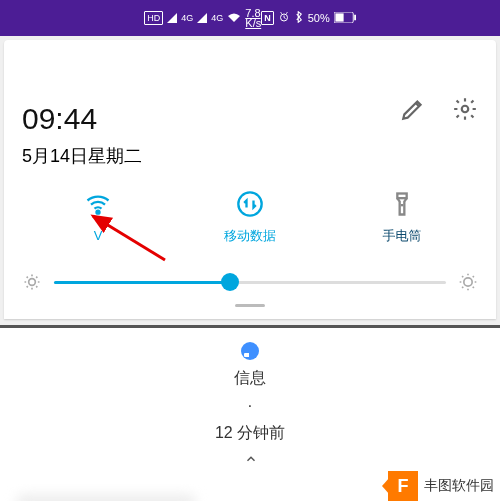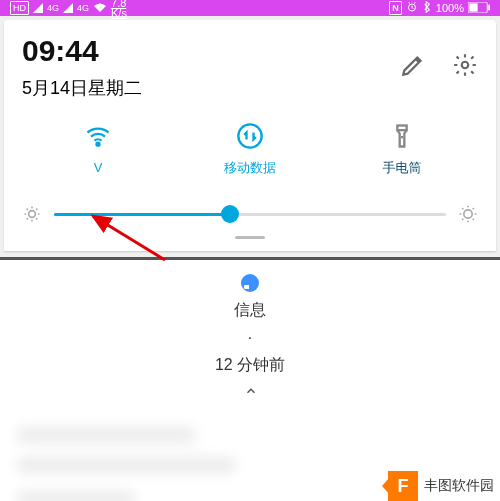--- a/index.html
+++ b/index.html
@@ -1,29 +1,29 @@
 <!DOCTYPE html>
 <html><head>
 <meta charset="utf-8">
 <style>
   * { margin:0; padding:0; box-sizing:border-box; font-family: -apple-system, "Helvetica Neue", Arial, "PingFang SC", "Microsoft YaHei", sans-serif; }
   body { width:500px; height:501px; background:#f0f0f0; position:relative; overflow:hidden; }
 
   
-  .status-bar { height:16px; background:#d946ef; color:#fff; display:flex; align-items:center; justify-content:space-between; padding:0 10px; font-size:11px; }
+  .status-bar { height:36px; background:#4c1d95; color:#fff; display:flex; align-items:center; justify-content:center; padding:0 10px; font-size:11px; }
   .status-left, .status-right { display:flex; align-items:center; gap:4px; }
   .status-box { border:1px solid #fff; padding:0 2px; font-size:9px; line-height:12px; border-radius:1px; }
   .sig svg { display:block; }
   .status-rate { font-size:11px; line-height:10px;text-decoration:underline; }
 
   
   .panel { background:#fff; margin:4px 4px 0 4px; border-radius:4px 4px 0 0; padding:14px 18px 10px 18px; box-shadow:0 1px 2px rgba(0,0,0,0.15); }
   .panel-header { display:flex; align-items:center; }
   .time-block { flex:1; }
-  .time { font-size:30px; font-weight:700; color:#111; }
+  .time { font-size:30px; font-weight:400; color:#111;margin-top:48px; }
   .date { font-size:18px; color:#000000; margin-top:8px; }
   .hdr-icons { display:flex; gap:26px; color:#555; }
   .hdr-icons svg { width:26px; height:26px; }
 
   
   .toggles { display:flex; margin-top:20px; }
   .toggle { flex:1; display:flex; flex-direction:column; align-items:center; gap:8px; }
   .toggle-icon { height:32px; display:flex; align-items:center; justify-content:center; }
   .toggle-icon svg { width:28px; height:28px; display:block; }
   .toggle-active { color:#00a6de; }
@@ -98,21 +98,21 @@
       <svg width="12" height="12" viewBox="0 0 24 24" fill="none" stroke="#fff" stroke-width="2">
           <circle cx="12" cy="13" r="7"></circle>
           <path d="M12 9v4l3 2M5 3l3 2M19 3l-3 2"></path>
         </svg>
     </span>
     <span>
       <svg width="10" height="12" viewBox="0 0 10 16" fill="none" stroke="#fff" stroke-width="1.5">
           <path d="M2 4l6 8-4 3V1l4 3-6 8"></path>
         </svg>
     </span>
-    <span>100%</span>
+    <span>50%</span>
     <span>
       <svg width="22" height="11" viewBox="0 0 24 12">
           <rect x="0" y="0" width="21" height="12" rx="2" fill="none" stroke="#fff"></rect>
           <rect x="1.5" y="1.5" width="9" height="9" fill="#fff"></rect>
           <rect x="22" y="3" width="2" height="6" fill="#fff"></rect>
         </svg>
     </span>
   </div>
 </div>
 

